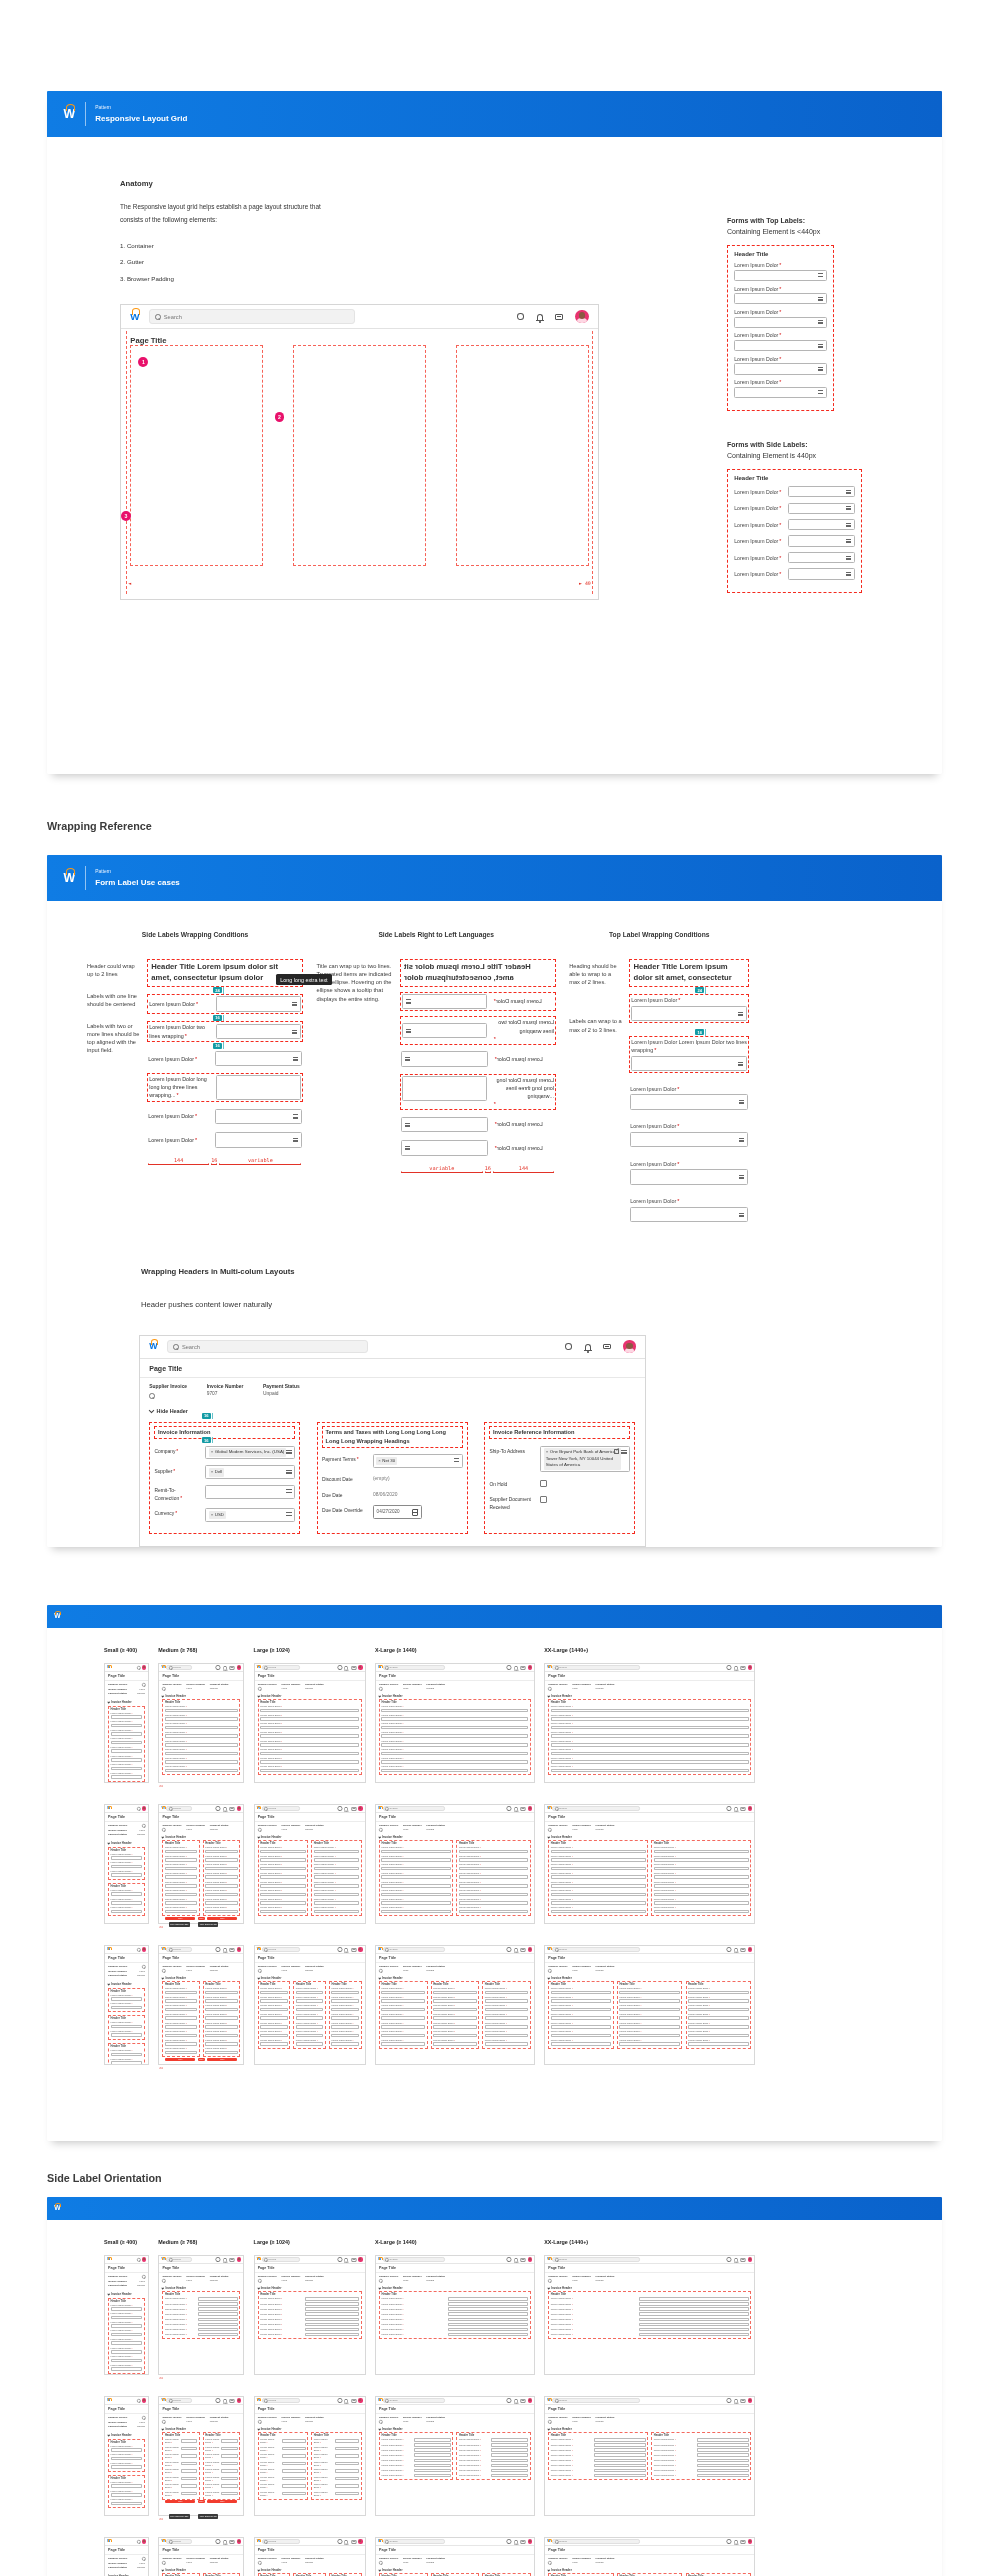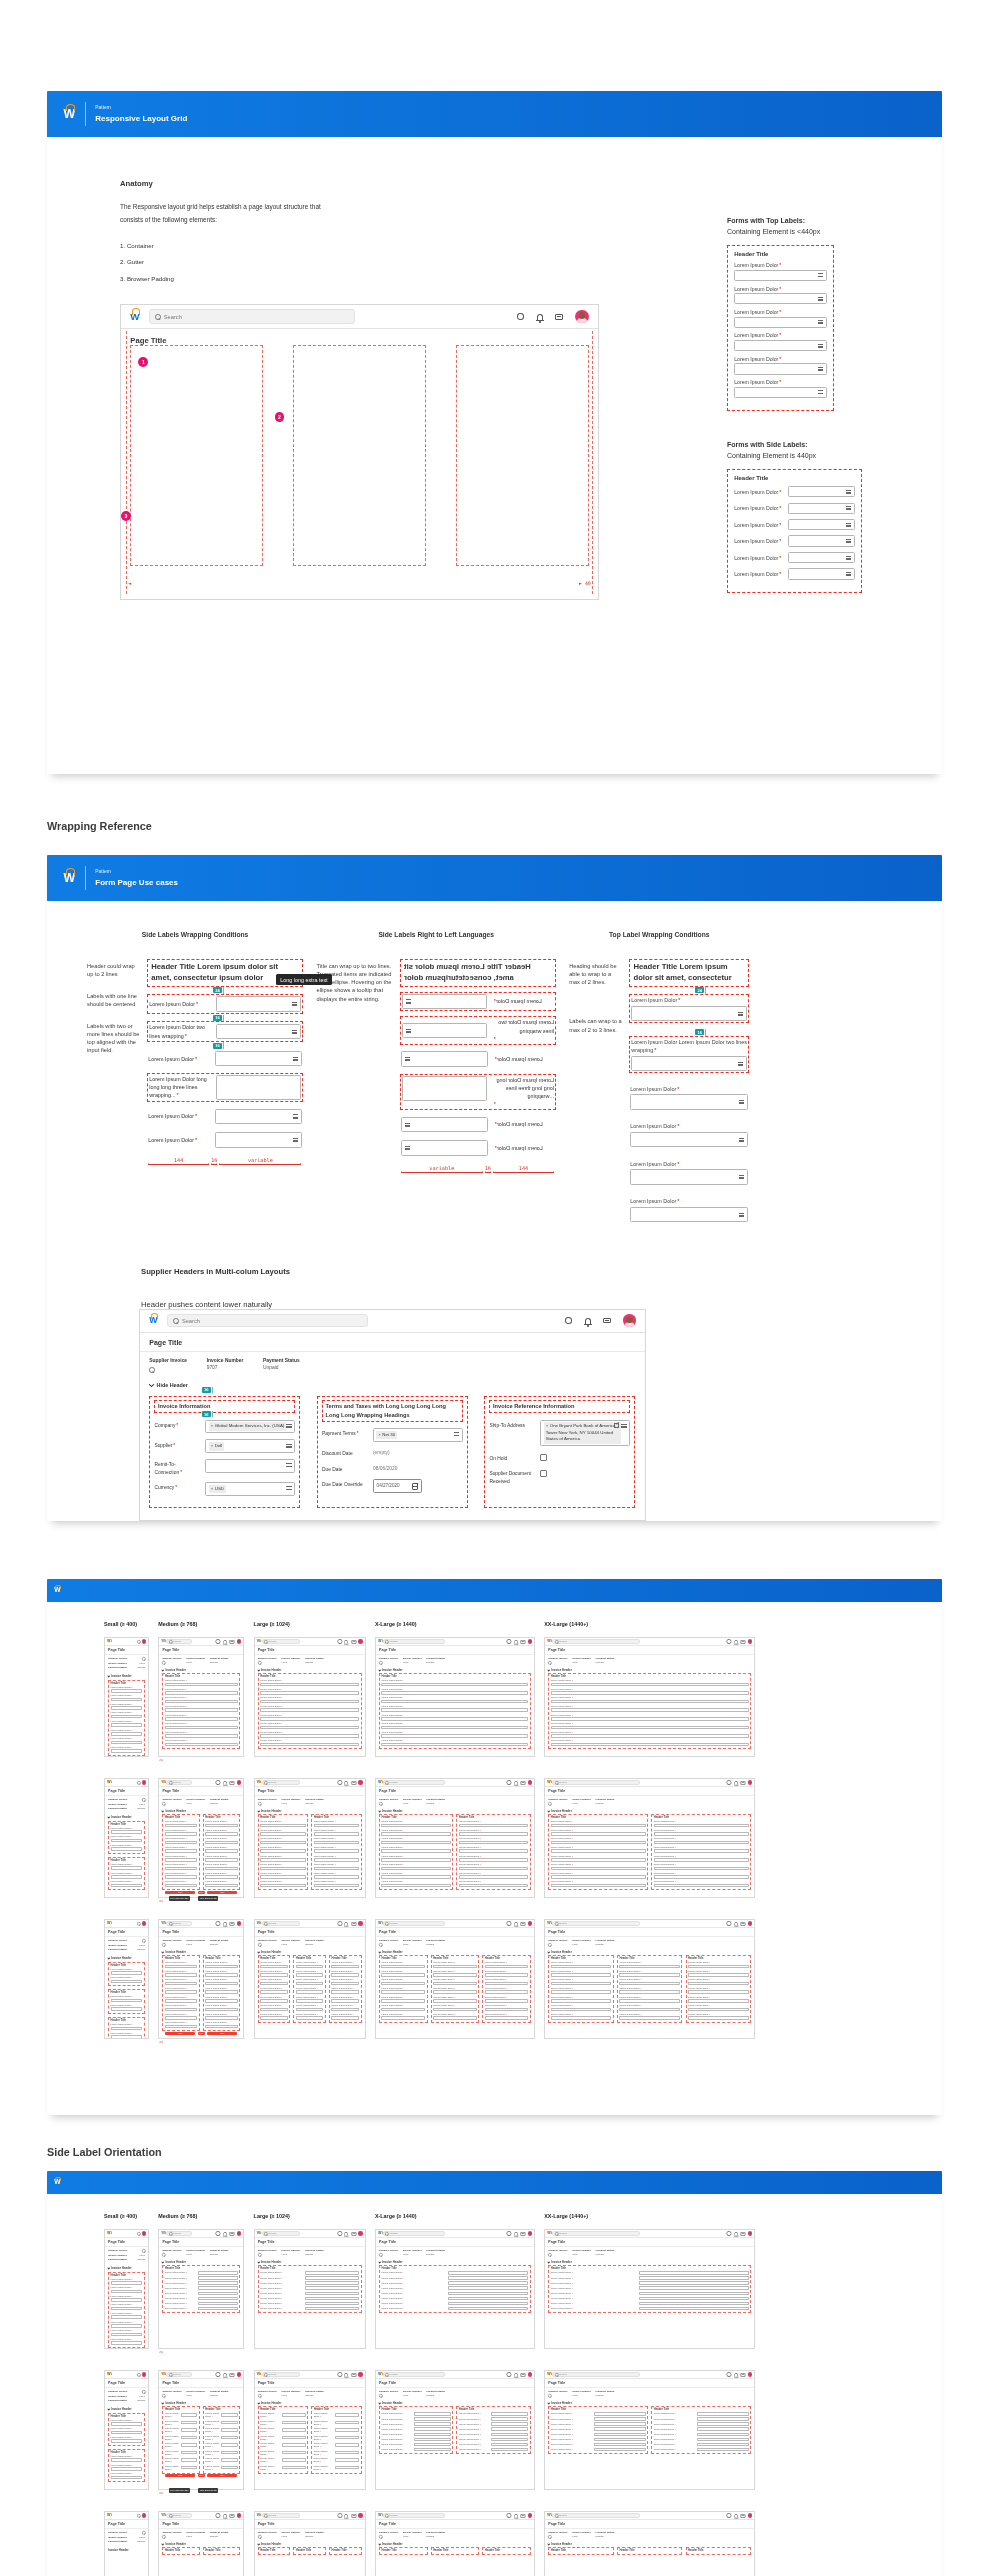--- a/index.html
+++ b/index.html
@@ -114,21 +114,21 @@
   .arrow::after{right:-1px;border-left-color:#e23227}
   .mir{display:inline-block;transform:scaleX(-1)}
   .rtl .wrow{flex-direction:row-reverse}
   .rtl .wlab{text-align:left;direction:rtl}
   .rtl .input{justify-content:flex-start;padding-left:3.1px;padding-right:0}
   .topfield{margin-bottom:5.2px;padding:1px}
   .topfield .xlabel{font-size:5.4px;line-height:1.5}
   .topfield .input{height:15.5px}
   .topfield.boxed{border:0.8px dashed #f42a1e}
   .multi-h{font-size:7.7px;font-weight:bold;margin:38px 0 0 94px}
-  .multi-sub{font-size:7.7px;margin:24px 0 0 94px}
+  .multi-sub{font-size:7.7px;margin:24px 0 26px 94px}
   
   .mbrowser{width:507px;border:0.5px solid #d6d6d6;margin-left:92px;background:#fff;padding-bottom:11.3px}
   .mbrowser .topbar{height:23px}
   .mb-pt{font-weight:bold;font-size:7px;padding:6.7px 9.3px 5.2px;border-bottom:0.5px solid #e8e8e8}
   .mb-meta{display:flex;gap:19.6px;padding:5.2px 9.3px 2.1px}
   .mb-meta .cell .l{font-size:4.9px;font-weight:bold;margin-bottom:2.6px}
   .mb-meta .cell .v{font-size:4.9px;color:#555}
   .mb-hide{font-size:5.4px;font-weight:bold;padding:5.2px 9.3px 3.1px;display:flex;align-items:center;gap:3.6px}
   .mb-cols{display:flex;gap:16.5px;padding:5.2px 9.3px 0;position:relative}
   .mb-col{width:151px;border:0.8px dashed #f42a1e;padding:3.1px 4.1px 5.2px;position:relative}
@@ -340,21 +340,21 @@
   </section>
 
   <section style="padding-top:46px">
     <h1 class="sec-title">Wrapping Reference</h1>
     <div class="card" style="margin-top:23px;min-height:662px">
       <div class="banner">
         <span class="wlogo white">W</span>
         <span class="bsep"></span>
         <div class="btxt">
           <div class="eyebrow">Pattern</div>
-          <div class="btitle">Form Page Use cases</div>
+          <div class="btitle">Form Label Use cases</div>
         </div>
       </div>
       <div class="wrapzone">
 
         <div class="wrapcol">
           <div class="whead">Side Labels Wrapping Conditions</div>
           <div class="wbody">
             <div class="wnotes">
               <div class="note">Header could wrap up to 2 lines</div>
               <div class="note">Labels with one line should be centered</div>
@@ -551,21 +551,21 @@
                   <div class="xlabel">Lorem Ipsum Dolor<span class="req">*</span></div>
                   <div class="input" style="justify-content: flex-end;">
                     <span class="licon"></span>
                   </div>
                 </div>
               </div>
           </div>
         </div>
       </div>
 
-      <h2 class="multi-h">Supplier Headers in Multi-colum Layouts</h2>
+      <h2 class="multi-h">Wrapping Headers in Multi-colum Layouts</h2>
       <p class="multi-sub">Header pushes content lower naturally</p>
 
       <div class="mbrowser">
         <div class="topbar">
           <span class="wlogo blue" style="font-size:8.8px">W</span>
           <div class="search big" style="width:201px;height:13.4px">
             <span class="ic ic-search"></span>
             <span>Search</span>
           </div>
           <div class="tb-gap"></div>

